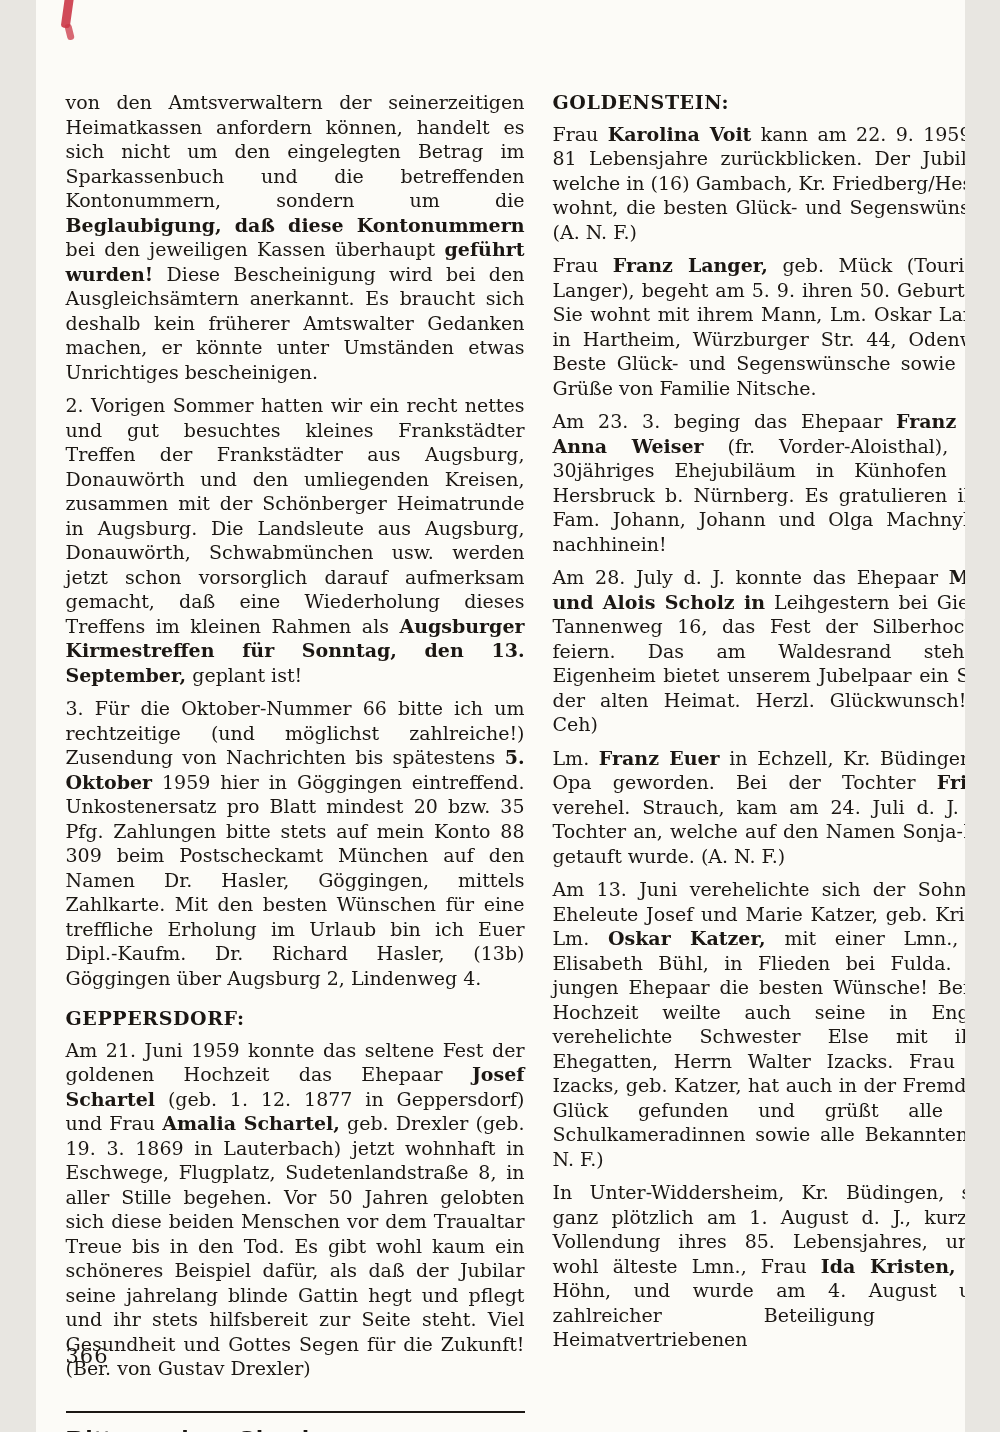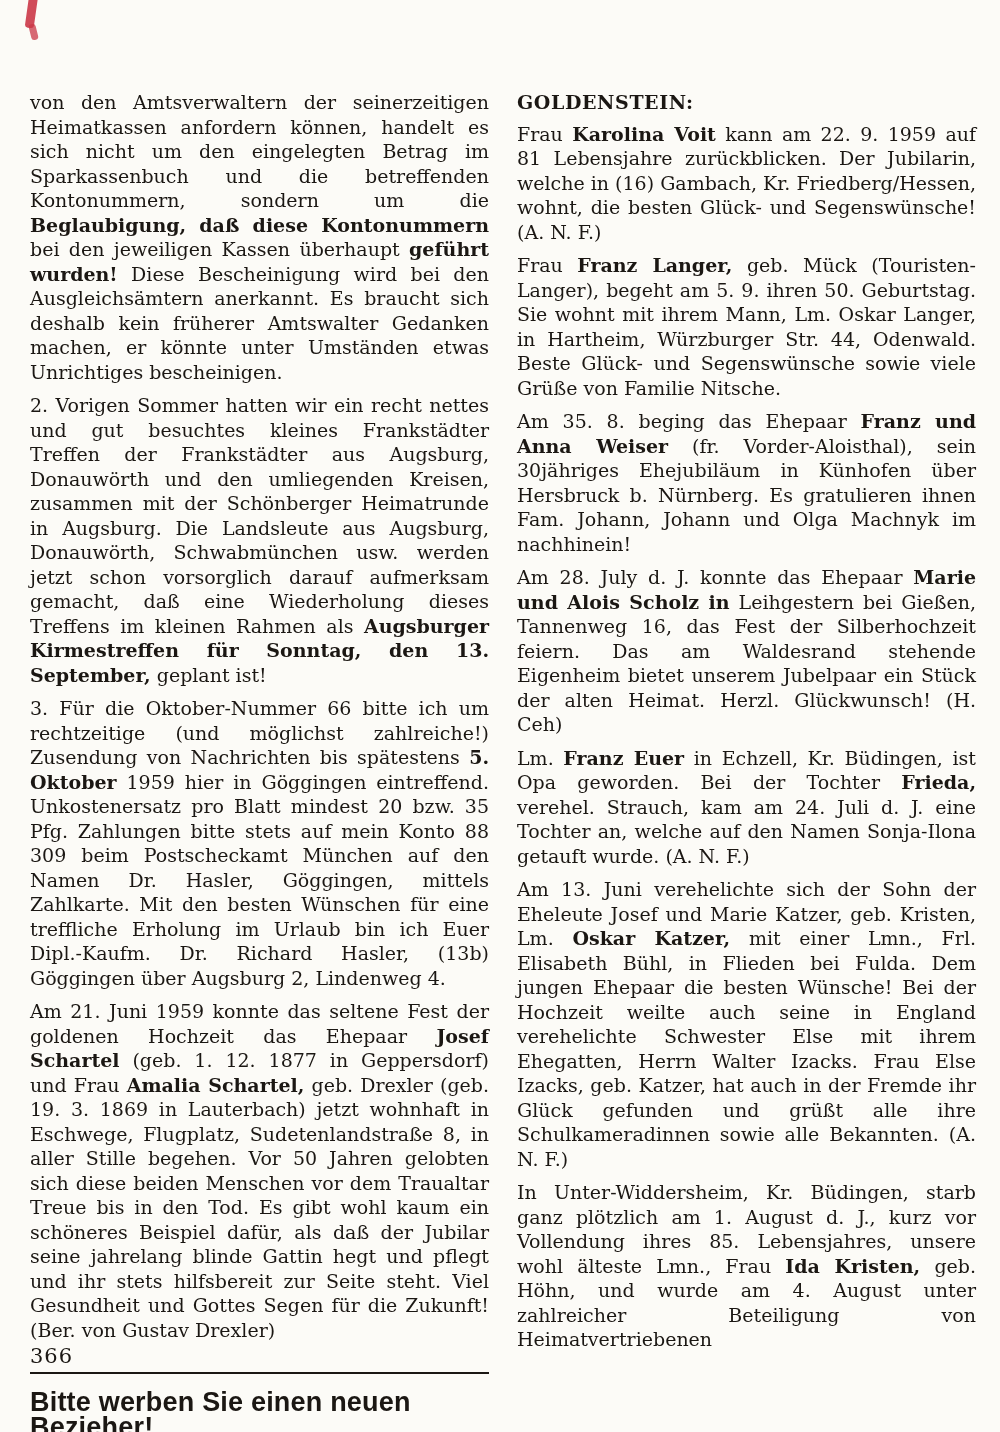--- a/index.html
+++ b/index.html
@@ -2,21 +2,21 @@
 <html lang="de"><head>
 <meta charset="utf-8">
 <style>
   html, body {
     margin: 0;
     padding: 0;
     background: #e8e6e1;
   }
   .page {
     position: relative;
-    width: 1000px;
+    width: 929px;
     height: 1432px;
     margin: 0 auto;
     background: #fcfbf7;
     overflow: hidden;
     font-family: "DejaVu Serif", serif;
     color: #1b1713;
   }
   .scan-mark {
     position: absolute;
     background: #cb3747;
@@ -78,31 +78,32 @@
 
   <div class="scan-mark m1" style="background: rgb(203, 55, 71);"></div>
   <div class="scan-mark m2" style="background: rgb(203, 55, 71);"></div>
 
   <div class="columns">
 
     <div class="col">
         <p class="para"><span class="">von den Amtsverwaltern der seinerzeitigen Heimatkassen anfordern können, handelt es sich nicht um den eingelegten Betrag im Sparkassenbuch und die betreffenden Kontonummern, sondern um die </span><span class="b">Beglaubigung, daß diese Kontonummern</span><span class=""> bei den jeweiligen Kassen überhaupt </span><span class="b">geführt wurden!</span><span class=""> Diese Bescheinigung wird bei den Ausgleichsämtern anerkannt. Es braucht sich deshalb kein früherer Amtswalter Gedanken machen, er könnte unter Umständen etwas Unrichtiges bescheinigen.</span></p>
         <p class="para"><span class="">2. Vorigen Sommer hatten wir ein recht nettes und gut besuchtes kleines Frankstädter Treffen der Frankstädter aus Augsburg, Donauwörth und den umliegenden Kreisen, zusammen mit der Schönberger Heimatrunde in Augsburg. Die Landsleute aus Augsburg, Donauwörth, Schwabmünchen usw. werden jetzt schon vorsorglich darauf aufmerksam gemacht, daß eine Wiederholung dieses Treffens im kleinen Rahmen als </span><span class="b">Augsburger Kirmestreffen für Sonntag, den 13. September,</span><span class=""> geplant ist!</span></p>
         <p class="para"><span class="">3. Für die Oktober-Nummer 66 bitte ich um rechtzeitige (und möglichst zahlreiche!) Zusendung von Nachrichten bis spätestens </span><span class="b">5. Oktober</span><span class=""> 1959 hier in Göggingen eintreffend. Unkostenersatz pro Blatt mindest 20 bzw. 35 Pfg. Zahlungen bitte stets auf mein Konto 88 309 beim Postscheckamt München auf den Namen Dr. Hasler, Göggingen, mittels Zahlkarte. Mit den besten Wünschen für eine treffliche Erholung im Urlaub bin ich Euer Dipl.-Kaufm. Dr. Richard Hasler, (13b) Göggingen über Augsburg 2, Lindenweg 4.</span></p>
+        <h3 class="col-heading">GEPPERSDORF:</h3>
         <p class="para"><span class="">Am 21. Juni 1959 konnte das seltene Fest der goldenen Hochzeit das Ehepaar </span><span class="b">Josef Schartel</span><span class=""> (geb. 1. 12. 1877 in Geppersdorf) und Frau </span><span class="b">Amalia Schartel,</span><span class=""> geb. Drexler (geb. 19. 3. 1869 in Lauterbach) jetzt wohnhaft in Eschwege, Flugplatz, Sudetenlandstraße 8, in aller Stille begehen. Vor 50 Jahren gelobten sich diese beiden Menschen vor dem Traualtar Treue bis in den Tod. Es gibt wohl kaum ein schöneres Beispiel dafür, als daß der Jubilar seine jahrelang blinde Gattin hegt und pflegt und ihr stets hilfsbereit zur Seite steht. Viel Gesundheit und Gottes Segen für die Zukunft! (Ber. von Gustav Drexler)</span></p>
         <div class="promo">
           <div class="promo-text">Bitte werben Sie einen neuen Bezieher!</div>
         </div>
       </div>
 
     <div class="col">
         <h3 class="col-heading">GOLDENSTEIN:</h3>
         <p class="para"><span class="">Frau </span><span class="b">Karolina Voit</span><span class=""> kann am 22. 9. 1959 auf 81 Lebensjahre zurückblicken. Der Jubilarin, welche in (16) Gambach, Kr. Friedberg/Hessen, wohnt, die besten Glück- und Segenswünsche! (A. N. F.)</span></p>
         <p class="para"><span class="">Frau </span><span class="b">Franz Langer,</span><span class=""> geb. Mück (Touristen-Langer), begeht am 5. 9. ihren 50. Geburtstag. Sie wohnt mit ihrem Mann, Lm. Oskar Langer, in Hartheim, Würzburger Str. 44, Odenwald. Beste Glück- und Segenswünsche sowie viele Grüße von Familie Nitsche.</span></p>
-        <p class="para"><span class="">Am 35. 8. beging das Ehepaar </span><span class="b">Franz und Anna Weiser</span><span class=""> (fr. Vorder-Aloisthal), sein 30jähriges Ehejubiläum in Künhofen über Hersbruck b. Nürnberg. Es gratulieren ihnen Fam. Johann, Johann und Olga Machnyk im nachhinein!</span></p>
+        <p class="para"><span class="">Am 23. 3. beging das Ehepaar </span><span class="b">Franz und Anna Weiser</span><span class=""> (fr. Vorder-Aloisthal), sein 30jähriges Ehejubiläum in Künhofen über Hersbruck b. Nürnberg. Es gratulieren ihnen Fam. Johann, Johann und Olga Machnyk im nachhinein!</span></p>
         <p class="para"><span class="">Am 28. July d. J. konnte das Ehepaar </span><span class="b">Marie und Alois Scholz in</span><span class=""> Leihgestern bei Gießen, Tannenweg 16, das Fest der Silberhochzeit feiern. Das am Waldesrand stehende Eigenheim bietet unserem Jubelpaar ein Stück der alten Heimat. Herzl. Glückwunsch! (H. Ceh)</span></p>
         <p class="para"><span class="">Lm. </span><span class="b">Franz Euer</span><span class=""> in Echzell, Kr. Büdingen, ist Opa geworden. Bei der Tochter </span><span class="b">Frieda,</span><span class=""> verehel. Strauch, kam am 24. Juli d. J. eine Tochter an, welche auf den Namen Sonja-Ilona getauft wurde. (A. N. F.)</span></p>
         <p class="para"><span class="">Am 13. Juni verehelichte sich der Sohn der Eheleute Josef und Marie Katzer, geb. Kristen, Lm. </span><span class="b">Oskar Katzer,</span><span class=""> mit einer Lmn., Frl. Elisabeth Bühl, in Flieden bei Fulda. Dem jungen Ehepaar die besten Wünsche! Bei der Hochzeit weilte auch seine in England verehelichte Schwester Else mit ihrem Ehegatten, Herrn Walter Izacks. Frau Else Izacks, geb. Katzer, hat auch in der Fremde ihr Glück gefunden und grüßt alle ihre Schulkameradinnen sowie alle Bekannten. (A. N. F.)</span></p>
         <p class="para"><span class="">In Unter-Widdersheim, Kr. Büdingen, starb ganz plötzlich am 1. August d. J., kurz vor Vollendung ihres 85. Lebensjahres, unsere wohl älteste Lmn., Frau </span><span class="b">Ida Kristen,</span><span class=""> geb. Höhn, und wurde am 4. August unter zahlreicher Beteiligung von Heimatvertriebenen</span></p>
       </div>
 
   </div>
 
   <div class="page-number">366</div>
 

